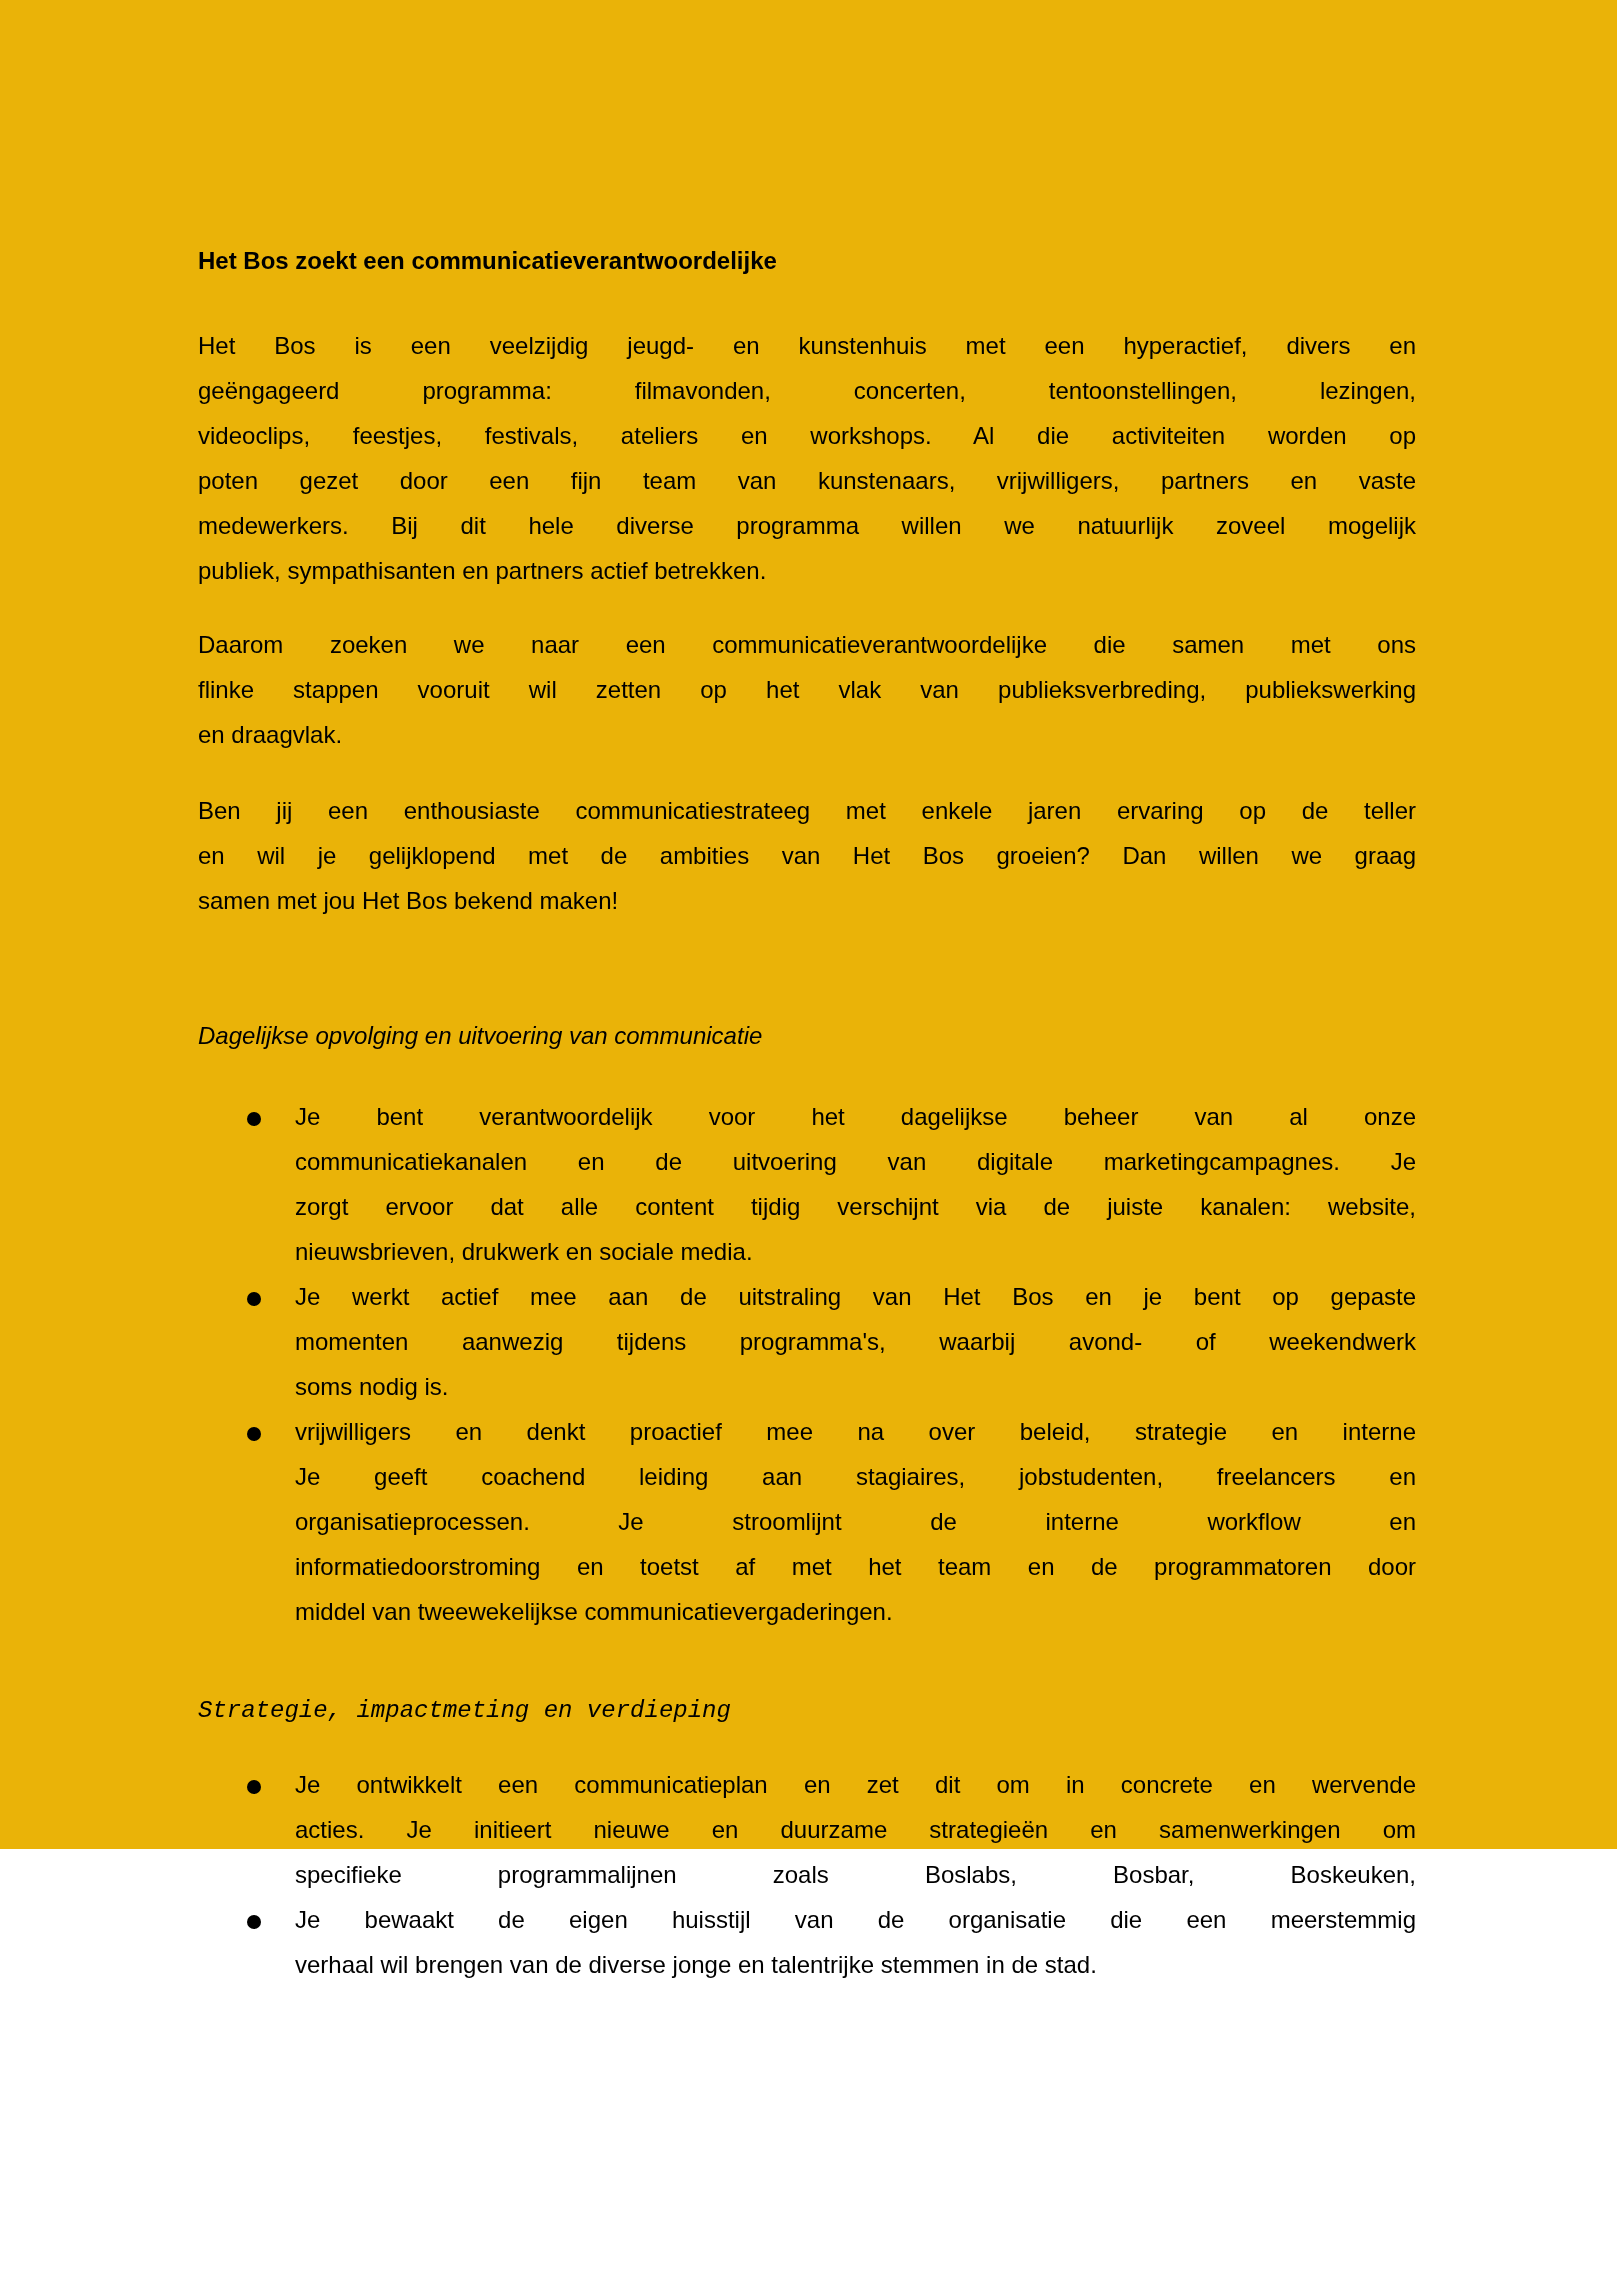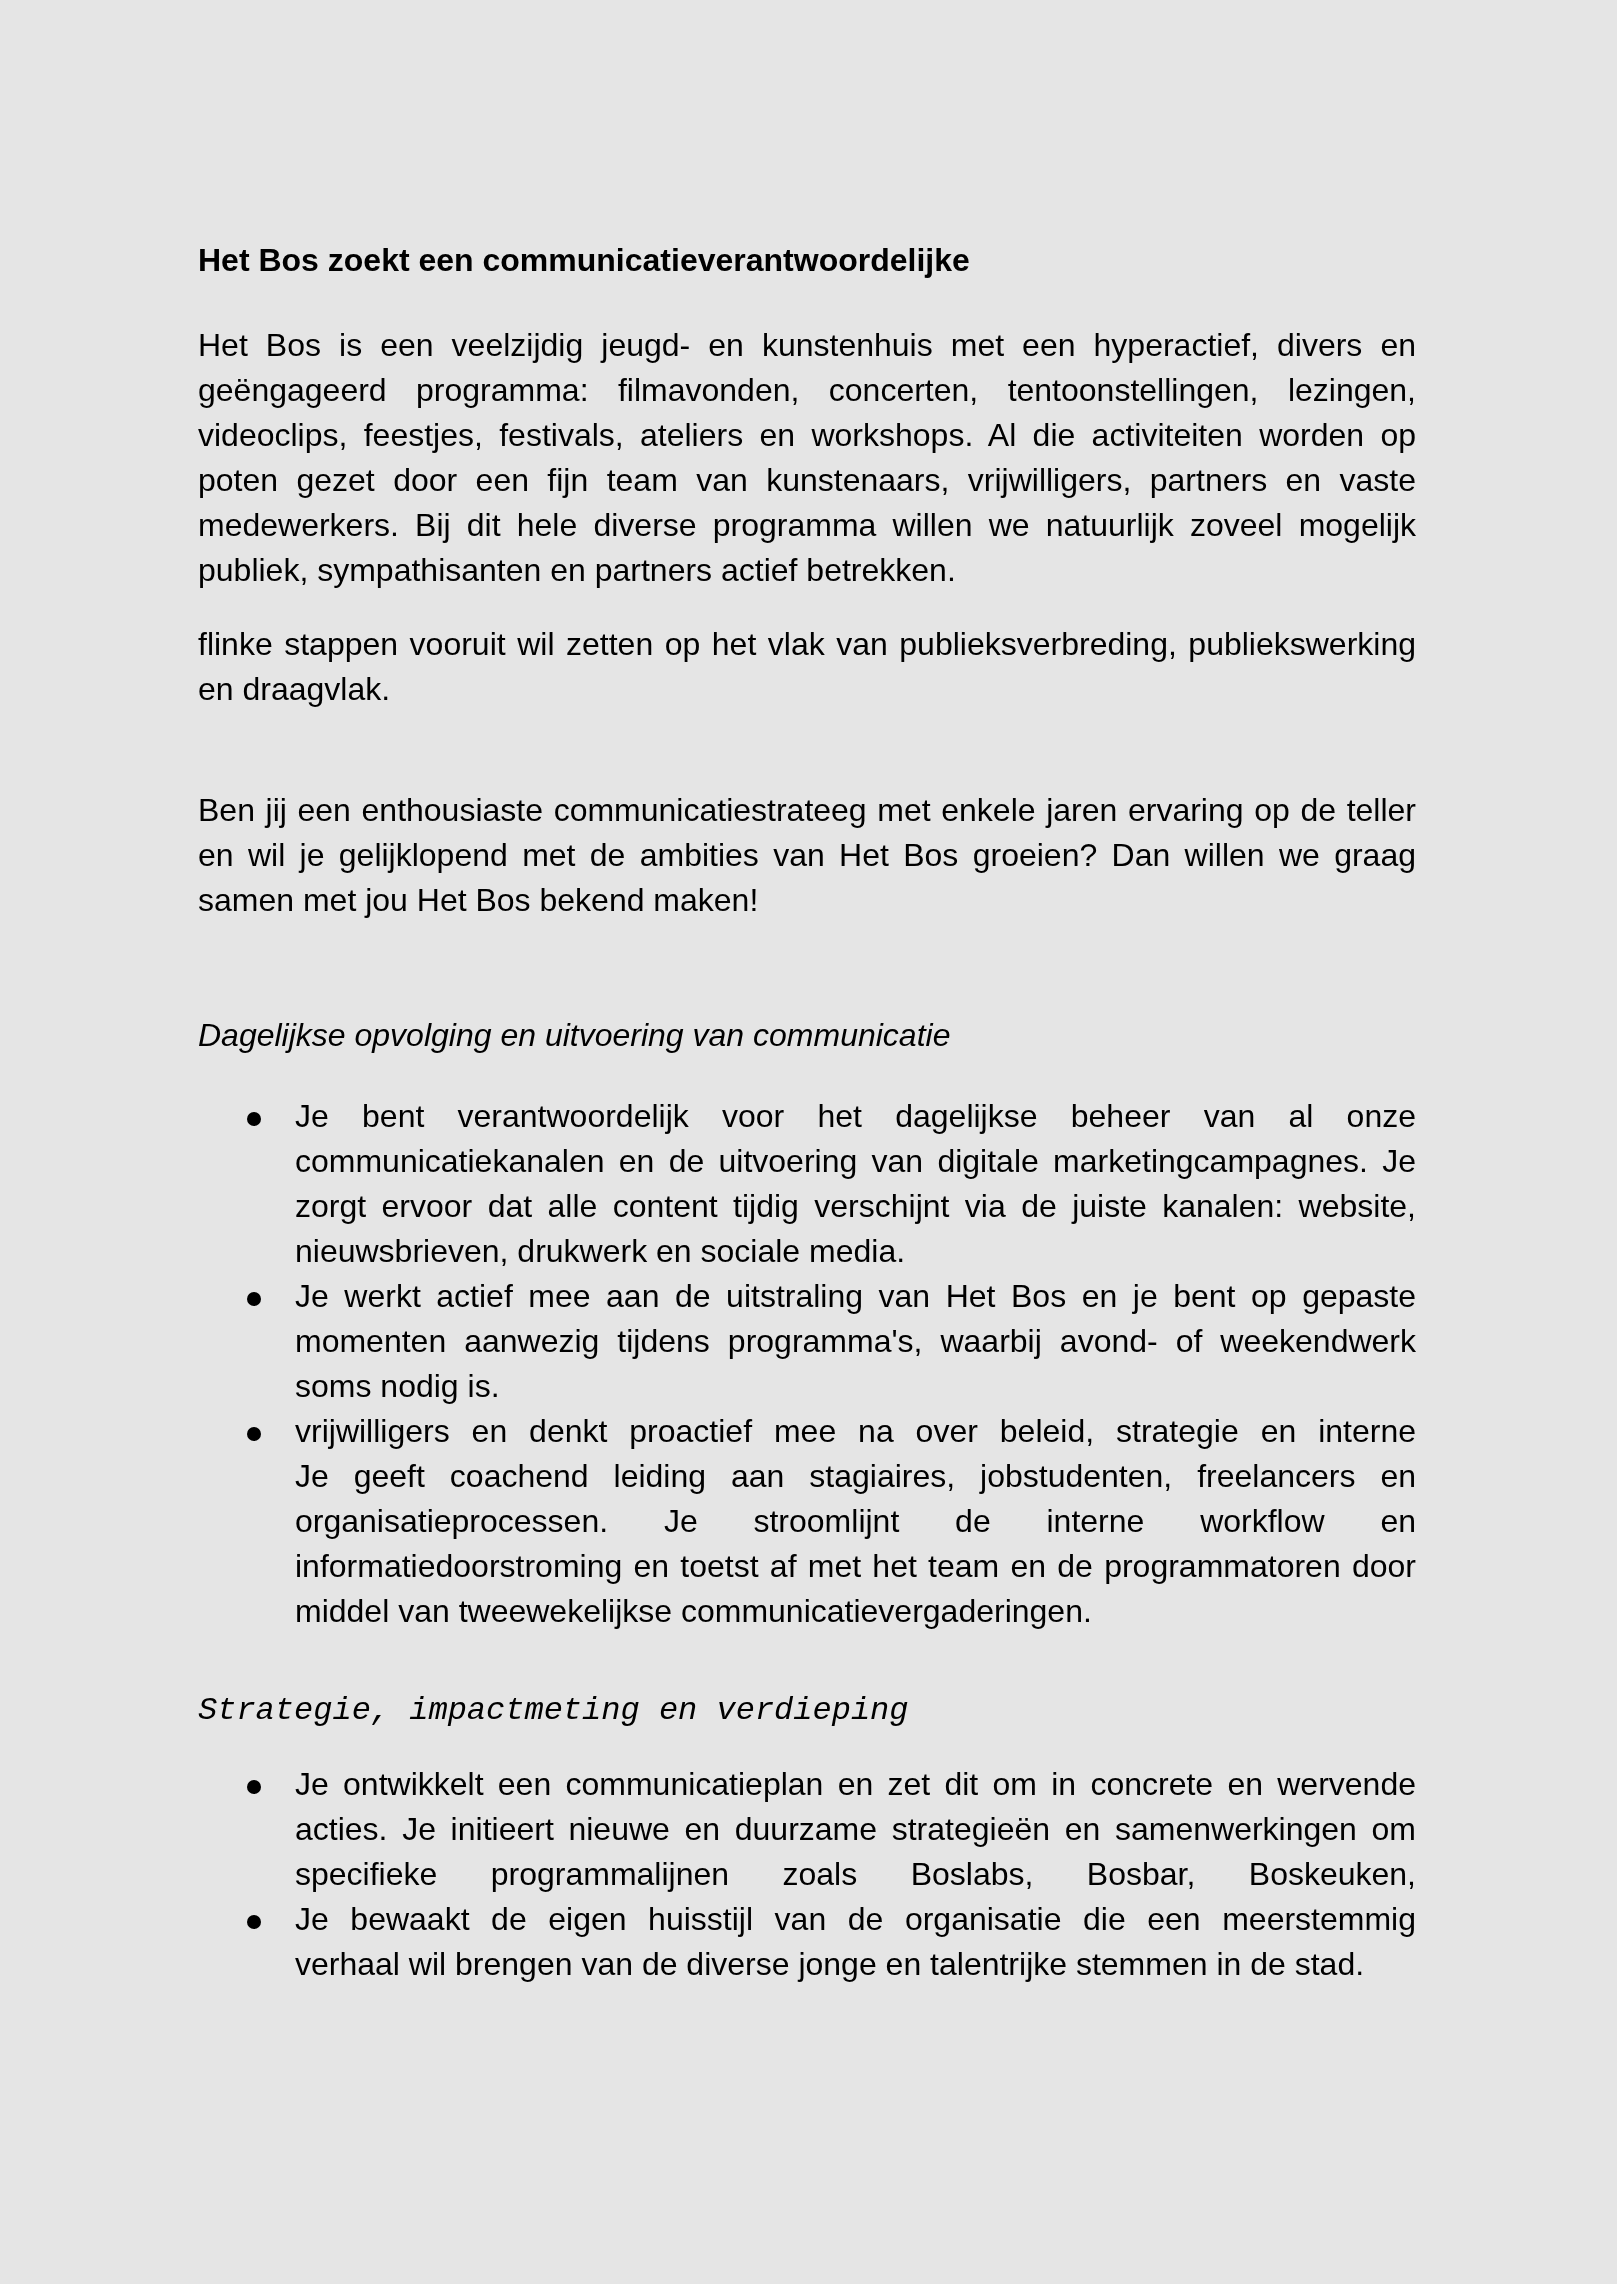--- a/index.html
+++ b/index.html
@@ -1,21 +1,21 @@
 <!DOCTYPE html>
 <html style="font-size:11.3px"><head>
 <meta charset="utf-8">
 <style>
   html, body { margin: 0; padding: 0; background: #ffffff; }
   body { width: 1617px; height: 2284px; position: relative; overflow: hidden; }
   .page {
-    position: absolute; left: 0; top: 0; width: 1617px; height: 2284px;
-    background: #e5e5e5; color: #000000;
+    position: absolute; left: 0; top: 0; width: 1617px; height: 1849px;
+    background: #eab308; color: #000000;
     font-family: "Liberation Sans", sans-serif;
-    font-size: 32px; line-height: 45px;
+    font-size: 24px; line-height: 45px;
   }
   .block { position: absolute; left: 198px; width: 1218px; }
   .line { display: block; white-space: nowrap; height: 45px; }
   .line.just { text-align: justify; text-align-last: justify; white-space: normal; overflow: hidden; }
   .bold { font-weight: bold; }
   .ital { font-style: italic; }
   .list { position: absolute; left: 198px; width: 1218px; }
   .li { position: relative; padding-left: 97px; }
   .li .bullet {
     position: absolute; left: 49px; top: 18.4px; width: 14px; height: 14px;
@@ -35,20 +35,21 @@
   <div class="block" style="top:323px;">
     <span class="line just">Het Bos is een veelzijdig jeugd- en kunstenhuis met een hyperactief, divers en</span>
     <span class="line just">geëngageerd programma: filmavonden, concerten, tentoonstellingen, lezingen,</span>
     <span class="line just">videoclips, feestjes, festivals, ateliers en workshops. Al die activiteiten worden op</span>
     <span class="line just">poten gezet door een fijn team van kunstenaars, vrijwilligers, partners en vaste</span>
     <span class="line just">medewerkers. Bij dit hele diverse programma willen we natuurlijk zoveel mogelijk</span>
     <span class="line">publiek, sympathisanten en partners actief betrekken.</span>
   </div>
 
   <div class="block" style="top:622px;">
+    <span class="line just">Daarom zoeken we naar een communicatieverantwoordelijke die samen met ons</span>
     <span class="line just">flinke stappen vooruit wil zetten op het vlak van publieksverbreding, publiekswerking</span>
     <span class="line">en draagvlak.</span>
   </div>
 
   <div class="block" style="top:788px;">
     <span class="line just">Ben jij een enthousiaste communicatiestrateeg met enkele jaren ervaring op de teller</span>
     <span class="line just">en wil je gelijklopend met de ambities van Het Bos groeien? Dan willen we graag</span>
     <span class="line">samen met jou Het Bos bekend maken!</span>
   </div>
 

